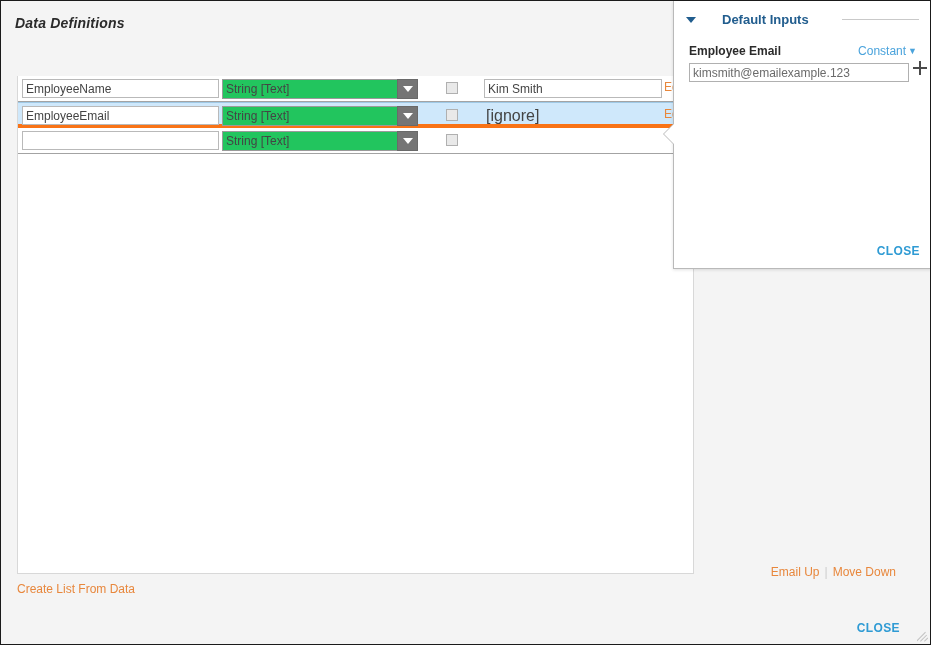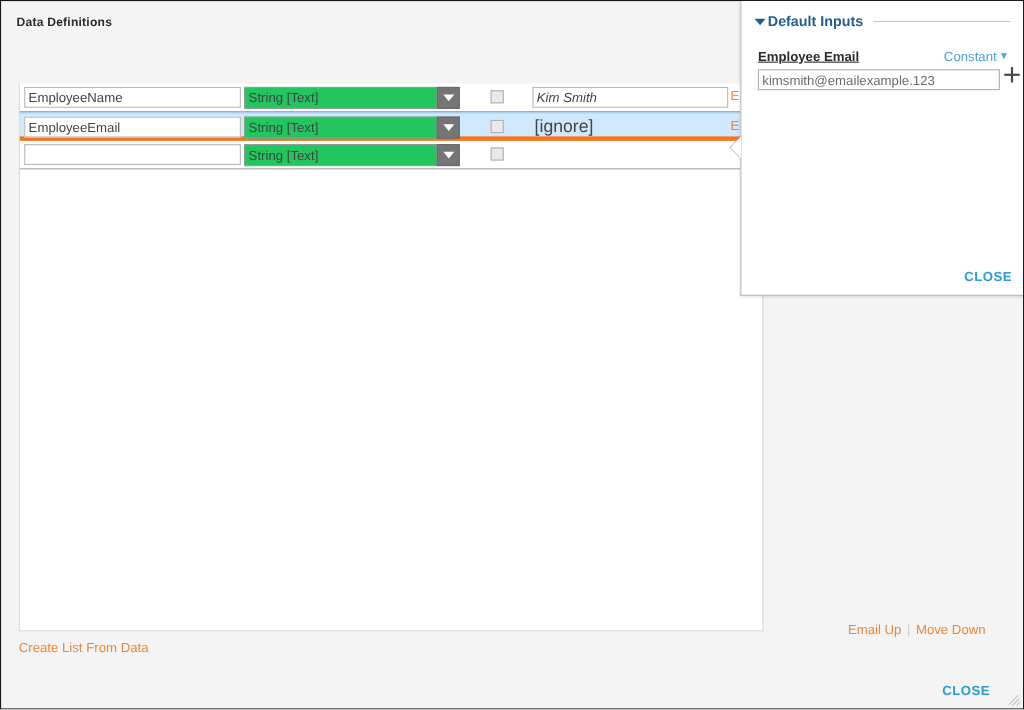--- a/index.html
+++ b/index.html
@@ -17,24 +17,25 @@
     background:#f4f4f4;
     border:1px solid #1a1a1a;
     box-sizing:border-box;
     overflow:hidden;
   }
 
   
   .page-title{
     position:absolute;
     left:14px;top:14px;
-    font-size:11px;
+    font-size:14px;
     font-weight:bold;
     color:#2b2b2b;
     letter-spacing:.2px;
+    font-style:italic;
   }
 
   
   .table-panel{
     position:absolute;
     left:16px;top:75px;
     width:677px;
     height:498px;
     background:#ffffff;
     border:1px solid #d8d8d8;
@@ -137,21 +138,20 @@
     width:178px;height:19px;
     background:#fff;
     border:1px solid #b9b9b9;
     box-sizing:border-box;
     font-family:"Liberation Sans", sans-serif;
     font-size:12px;
     color:#444;
     padding:0 3px;
     line-height:17px;
     outline:none;
-    font-style:italic;
   }
   .cell-input-plain{
     position:absolute;left:468px;top:4px;
     font-size:16px;color:#444;
   }
   .cell-edit{
     position:absolute;left:646px;top:4px;
     font-size:12px;
     color:#e8873c;
     cursor:pointer;
@@ -231,21 +231,21 @@
     left:-10px;top:123px;
     width:0;height:0;
     border-top:10px solid transparent;
     border-bottom:10px solid transparent;
     border-right:10px solid #ffffff;
   }
   .sec-header{
     position:absolute;
     left:12px;top:11px;
     right:0px;
-    display:flex;align-items:center;
+    display:flex;align-items:center;gap:24px;
   }
   .sec-caret{
     width:0;height:0;
     border-left:5px solid transparent;
     border-right:5px solid transparent;
     border-top:6px solid #215d8e;
     margin-right:2px;
     cursor:pointer;
   }
   .sec-title{
@@ -260,21 +260,20 @@
     background:#c9c9c9;
     margin-left:9px;
     margin-right:12px;
   }
   .field-label{
     position:absolute;
     left:15px;top:43px;
     font-size:12px;
     font-weight:bold;
     color:#2b2b2b;
-    text-decoration:underline;
   }
   .field-mode{
     position:absolute;
     right:14px;top:43px;
     font-size:12px;
     color:#4aa3dc;
     cursor:pointer;
     white-space:nowrap;
     text-align:center;
   }

